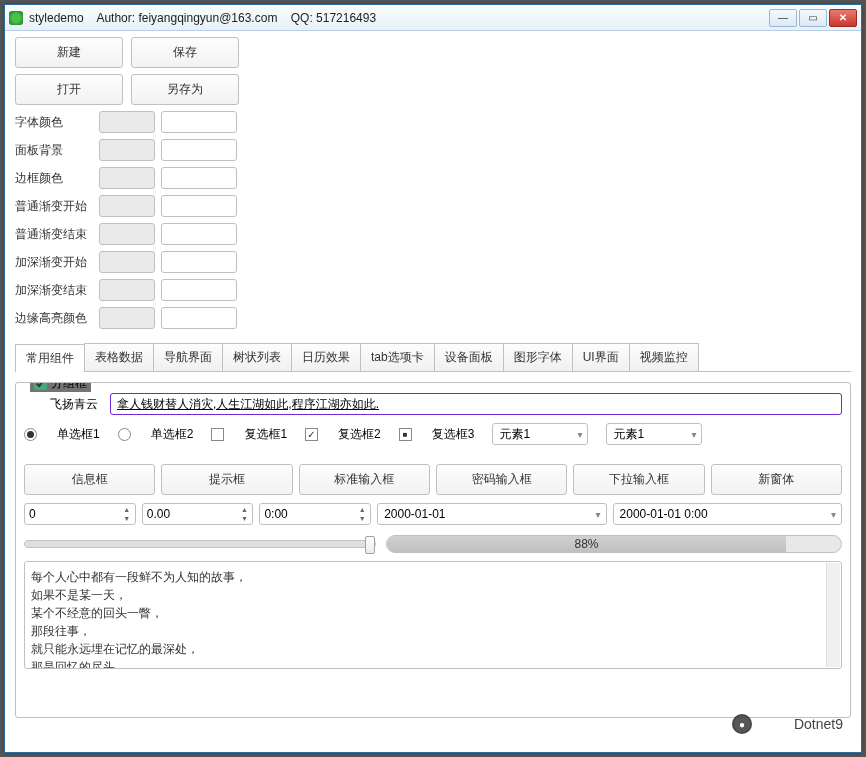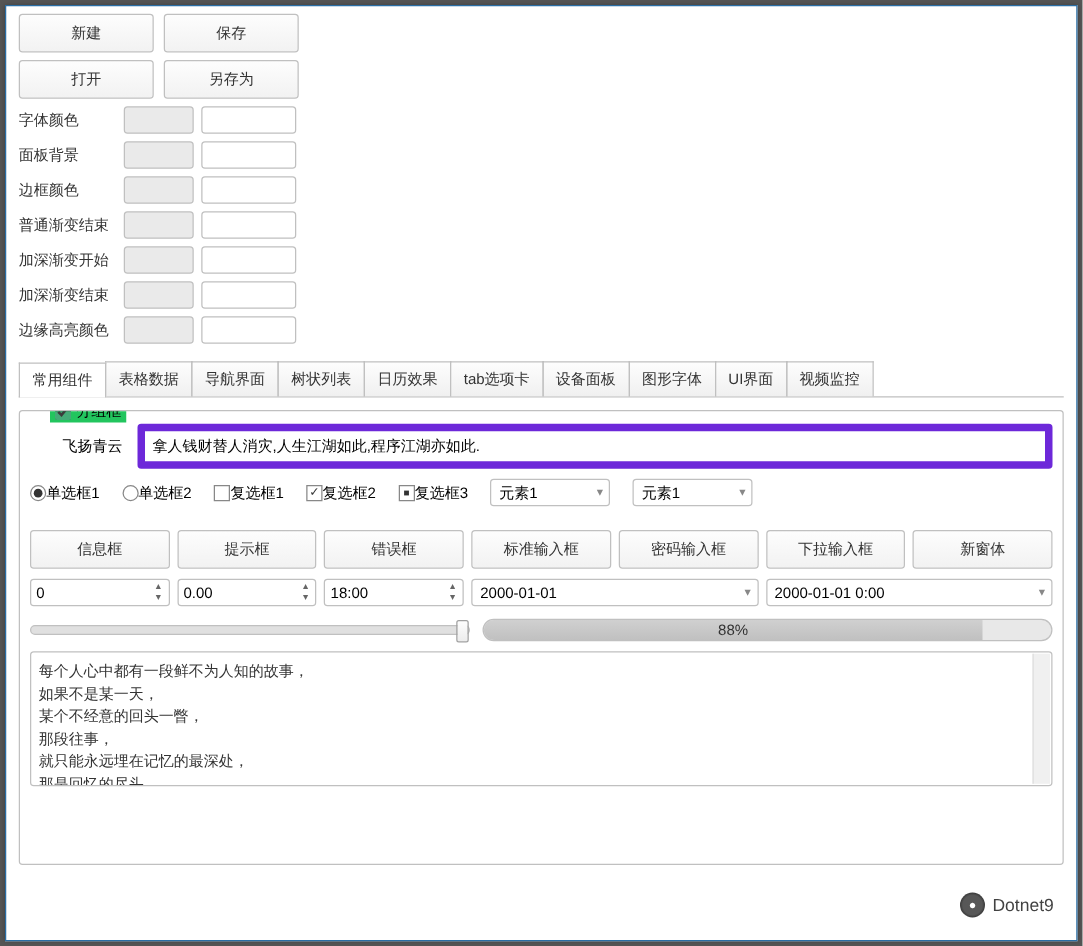--- a/index.html
+++ b/index.html
@@ -21,57 +21,72 @@
 .btn { background: linear-gradient(#fdfdfd,#f2f2f2); border: 1px solid #c0c0c0; border-radius: 3px; padding: 6px 0; text-align: center; cursor: pointer; color: #333; }
 .btn.big { width: 108px; }
 .proprow { display: flex; align-items: center; gap: 6px; margin-bottom: 6px; }
 .proprow label { width: 78px; color: #333; }
 .swatch { width: 56px; height: 22px; background: #eaeaea; border: 1px solid #c0c0c0; border-radius: 3px; cursor: pointer; }
 .txtfield { width: 76px; height: 22px; border: 1px solid #c0c0c0; border-radius: 3px; padding: 0 4px; }
 .tabs { display: flex; border-bottom: 1px solid #c0c0c0; margin-top: 8px; }
 .tab { padding: 5px 10px; border: 1px solid #c0c0c0; border-bottom: none; background: linear-gradient(#fdfdfd,#f0f0f0); margin-right: -1px; cursor: pointer; color: #333; }
 .tab.active { background: #fff; position: relative; top: 1px; }
 .groupbox { border: 1px solid #c0c0c0; border-radius: 3px; margin-top: 10px; padding: 10px 8px 8px 8px; position: relative; flex: 1; overflow: hidden; }
-.grouplegend { position: absolute; top: -8px; left: 24px; background: #22c55e; padding: 0 4px; display: flex; align-items: center; gap: 4px; }
+.grouplegend { position: absolute; top: -8px; left: 14px; background: #737373; padding: 0 4px; display: flex; align-items: center; gap: 4px; }
 .grouplegend input { accent-color: #4a7; }
 .formrow { display: flex; align-items: center; gap: 6px; margin-bottom: 8px; }
 .formrow label.lead { width: 80px; text-align: right; color: #000000; padding-right: 6px; }
-.longinput { flex: 1; height: 36px; border: 6px solid #6d28d9; border-radius: 3px; padding: 0 6px; }
+.longinput { flex: 1; height: 22px; border: 1px solid #6d28d9; border-radius: 3px; padding: 0 6px; text-decoration: underline; }
 .radio-check-row { display: flex; align-items: center; gap: 18px; margin-bottom: 8px; }
-.rc { display: flex; align-items: center; gap: 0; cursor: pointer; }
+.rc { display: flex; align-items: center; gap: 20px; cursor: pointer; }
 .select { height: 22px; border: 1px solid #c0c0c0; border-radius: 3px; background: #fff; padding: 0 18px 0 6px; position: relative; display: inline-flex; align-items: center; cursor: pointer; }
 .select::after { content: "▾"; position: absolute; right: 5px; color: #888; font-size: 10px; }
 .btnrow { display: flex; gap: 6px; margin-bottom: 8px; margin-top: 19px; }
 .btnrow .btn { flex: 1; }
 .inputrow { display: flex; gap: 6px; margin-bottom: 10px; }
 .spin { flex: 1; height: 22px; border: 1px solid #c0c0c0; border-radius: 3px; display: flex; align-items: center; padding: 0 4px; position: relative; background: #fff; }
 .spin .spinbtns { position: absolute; right: 1px; top: 1px; display: flex; flex-direction: column; }
 .spin .spinbtns span { height: 9px; width: 14px; font-size: 7px; color: #666; display: flex; align-items: center; justify-content: center; cursor: pointer; }
 .datefield { flex: 2; height: 22px; border: 1px solid #c0c0c0; border-radius: 3px; display: flex; align-items: center; padding: 0 18px 0 6px; position: relative; background: #fff; cursor: pointer; }
 .datefield::after { content: "▾"; position: absolute; right: 5px; color: #888; font-size: 10px; }
 .sliderrow { display: flex; gap: 10px; align-items: center; margin-bottom: 8px; }
 .slider { flex: 1; height: 8px; background: #e0e0e0; border: 1px solid #c0c0c0; border-radius: 4px; position: relative; }
 .slider .thumb { position: absolute; right: 0; top: -5px; width: 10px; height: 18px; background: linear-gradient(#fdfdfd,#ececec); border: 1px solid #a0a0a0; border-radius: 2px; cursor: pointer; }
 .progress { flex: 1.3; height: 18px; background: #e8e8e8; border: 1px solid #c0c0c0; border-radius: 9px; position: relative; overflow: hidden; }
 .progress .bar { position: absolute; left: 0; top: 0; height: 100%; width: 88%; background: linear-gradient(#d0d0d0,#c0c0c0); display: flex; align-items: center; justify-content: center; color: #333; }
 .textarea { width: 100%; height: 108px; border: 1px solid #c0c0c0; border-radius: 3px; padding: 6px; line-height: 1.5; color: #333; overflow: hidden; position: relative; }
 .textarea .scroll { position: absolute; right: 1px; top: 1px; width: 14px; height: calc(100% - 2px); background: #f0f0f0; border-left: 1px solid #ddd; }
 .watermark { position: absolute; right: 18px; bottom: 18px; display: flex; align-items: center; gap: 6px; opacity: 0.85; pointer-events: none; }
 .watermark .circle { width: 20px; height: 20px; border-radius: 50%; background: radial-gradient(circle,#3a3a3a 55%,#000 80%); display: flex; align-items: center; justify-content: center; color: #fff; font-size: 10px; }
-.watermark span { font-size: 14px; color: #222; font-weight: 500; }
+.watermark span { font-size: 14px; color: #222; font-weight: 500; margin-left: 36px; }
 .cb-square { width: 13px; height: 13px; border: 1px solid #888; background: #fff; display: inline-flex; align-items: center; justify-content: center; font-size: 10px; color: #333; }
 .cb-square.checked::before { content: "✓"; }
 .cb-square.indet::before { content: "■"; font-size: 8px; }
 .radio { width: 13px; height: 13px; border: 1px solid #888; border-radius: 50%; display: inline-flex; align-items: center; justify-content: center; background: #fff; }
 .radio.on::before { content: ""; width: 7px; height: 7px; border-radius: 50%; background: #333; }
 </style>
 </head>
 <body>
 
 <div class="window">
+  <div class="titlebar">
+    <div class="logo"></div>
+    <div class="title">
+      <span>styledemo</span>&nbsp;&nbsp;&nbsp;
+      <span>Author:</span>
+      <span>feiyangqingyun@163.com</span>&nbsp;&nbsp;&nbsp;
+      <span>QQ:</span>
+      <span>517216493</span>
+    </div>
+    <div class="winbtns">
+      <div class="winbtn">—</div>
+      <div class="winbtn">▭</div>
+      <div class="winbtn close">✕</div>
+    </div>
+  </div>
 
 
   <div class="content">
     <div class="toprow">
       <div class="btn big">新建</div>
       <div class="btn big">保存</div>
     </div>
     <div class="toprow">
       <div class="btn big">打开</div>
       <div class="btn big">另存为</div>
@@ -82,20 +97,25 @@
         <div class="swatch"></div>
         <input class="txtfield" style="">
       </div>
     <div class="proprow">
         <label>面板背景</label>
         <div class="swatch"></div>
         <input class="txtfield" style="">
       </div>
     <div class="proprow">
         <label>边框颜色</label>
+        <div class="swatch"></div>
+        <input class="txtfield" style="">
+      </div>
+    <div class="proprow">
+        <label>普通渐变开始</label>
         <div class="swatch"></div>
         <input class="txtfield" style="">
       </div>
     <div class="proprow">
         <label>普通渐变结束</label>
         <div class="swatch"></div>
         <input class="txtfield" style="">
       </div>
     <div class="proprow">
         <label>加深渐变开始</label>
@@ -162,21 +182,20 @@
             <span>元素1</span>
           </div>
         <div class="select" style="width:96px">
             <span>元素1</span>
           </div>
       </div>
 
       <div class="btnrow">
         <div class="btn">信息框</div>
         <div class="btn">提示框</div>
-        <div class="btn">错误框</div>
         <div class="btn">标准输入框</div>
         <div class="btn">密码输入框</div>
         <div class="btn">下拉输入框</div>
         <div class="btn">新窗体</div>
       </div>
 
       <div class="inputrow">
         <div class="spin">
             <span>0</span>
             <div class="spinbtns">
@@ -185,21 +204,21 @@
             </div>
           </div>
         <div class="spin">
             <span>0.00</span>
             <div class="spinbtns">
               <span>▲</span>
               <span>▼</span>
             </div>
           </div>
         <div class="spin">
-            <span>18:00</span>
+            <span>0:00</span>
             <div class="spinbtns">
               <span>▲</span>
               <span>▼</span>
             </div>
           </div>
         <div class="datefield">
             <span>2000-01-01</span>
           </div>
         <div class="datefield">
             <span>2000-01-01 0:00</span>

